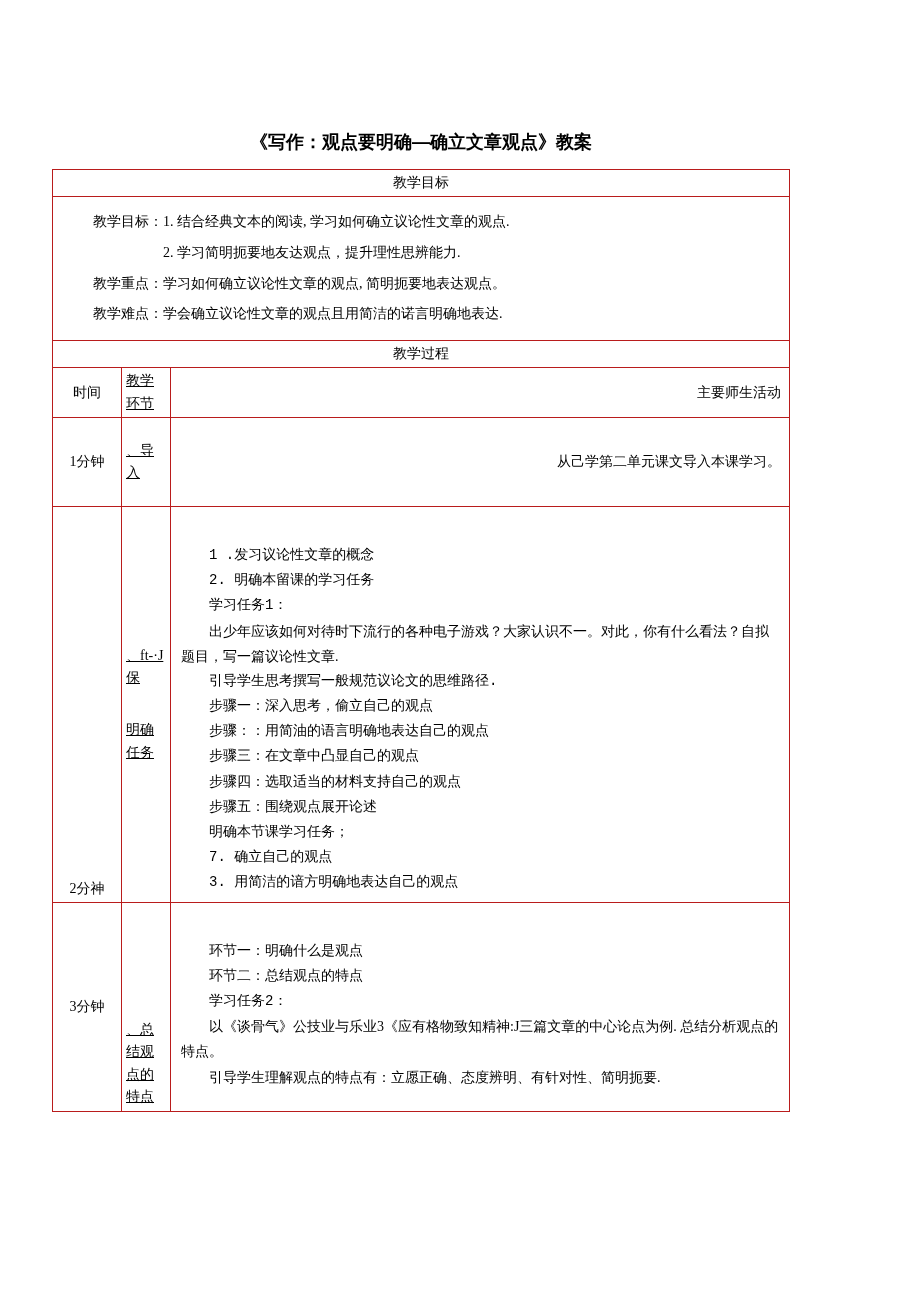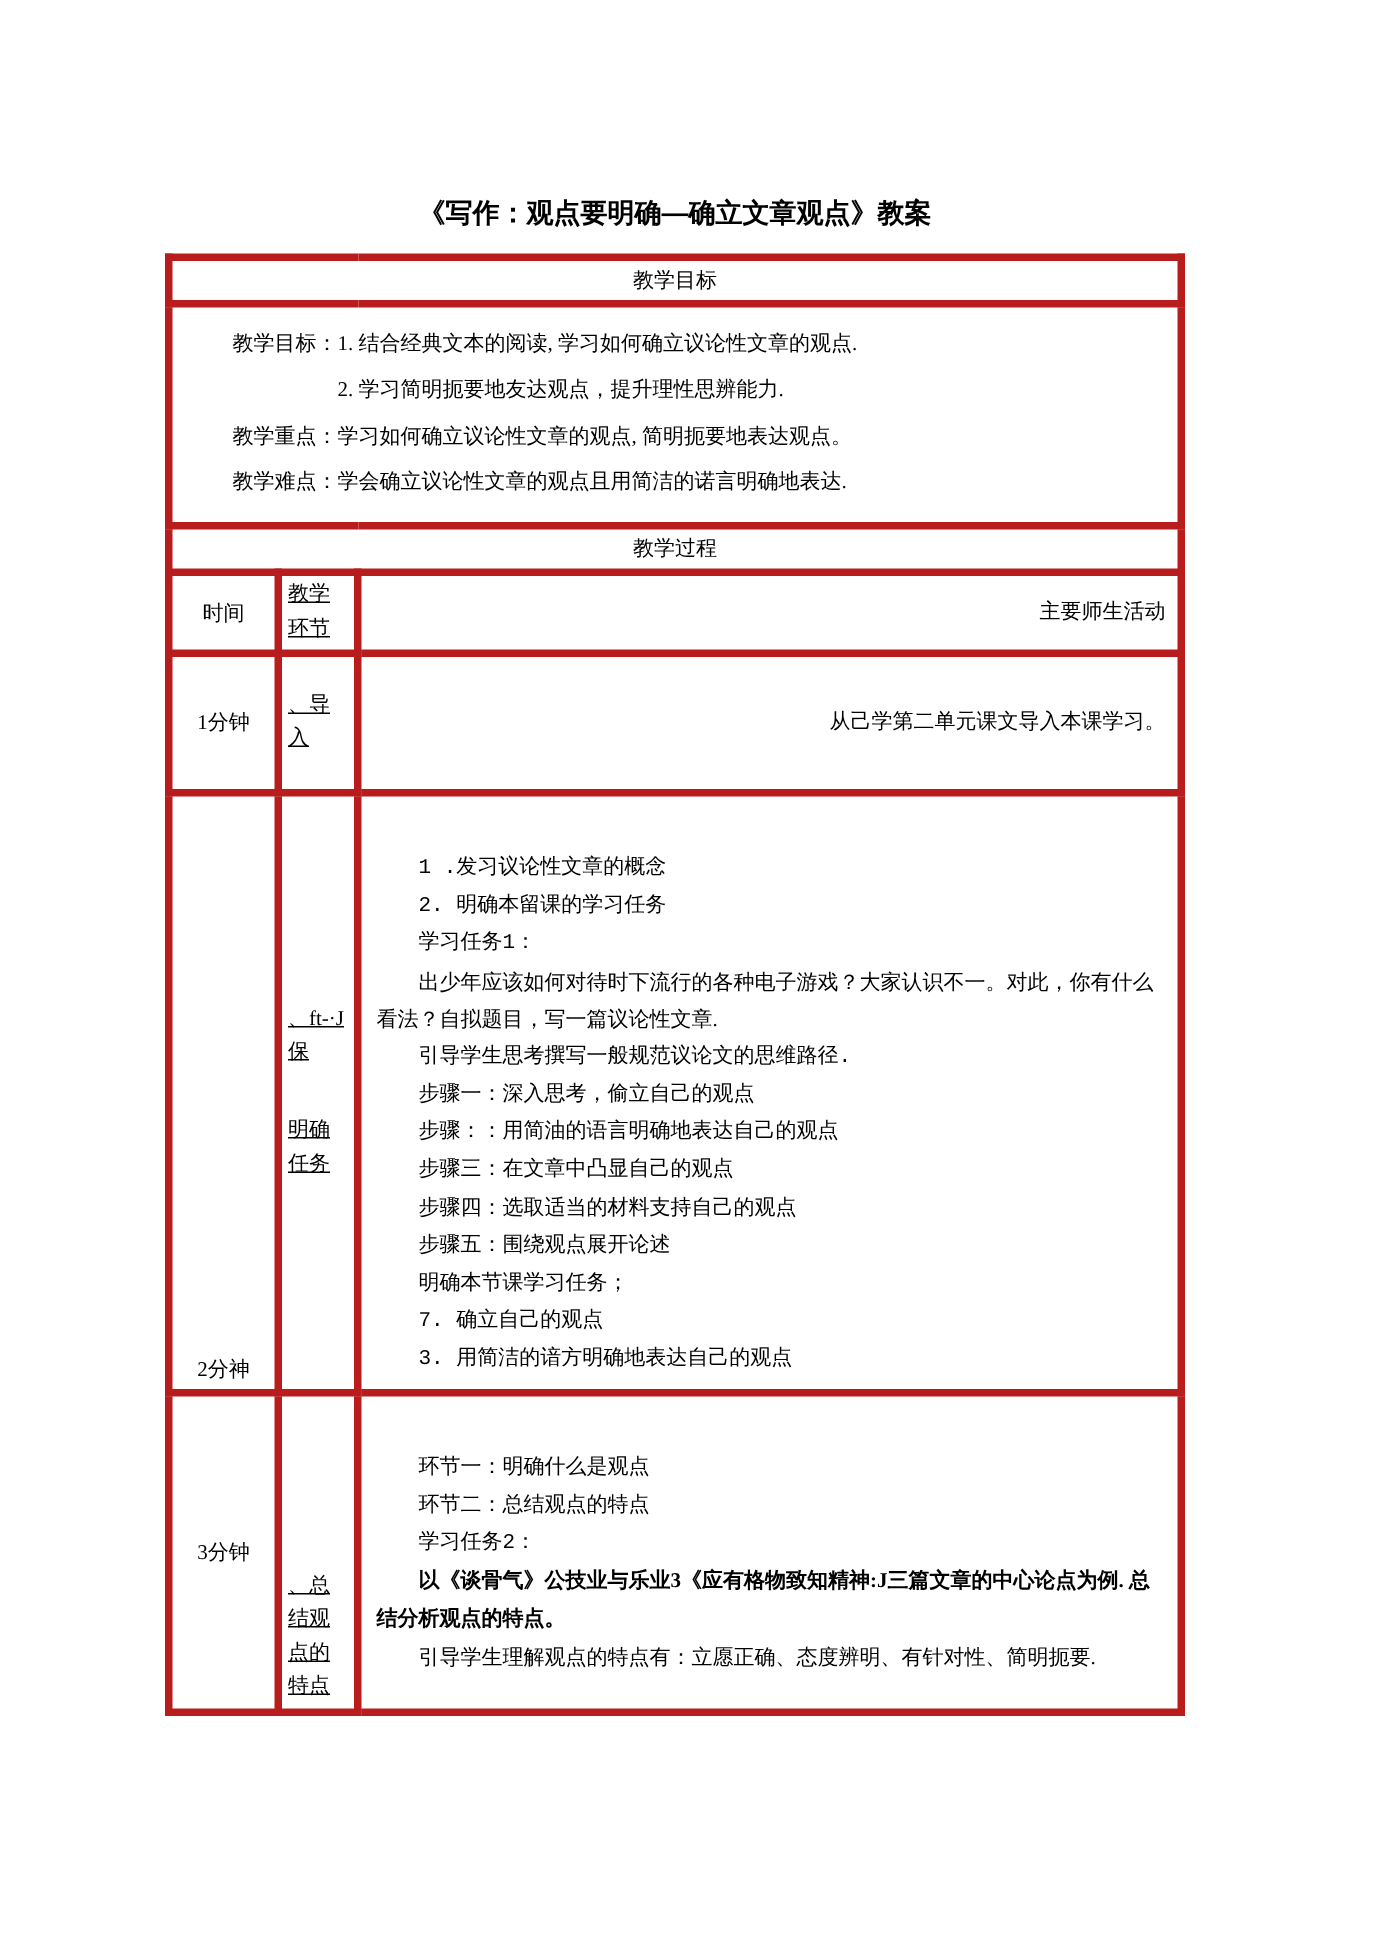--- a/index.html
+++ b/index.html
@@ -5,35 +5,35 @@
   body {
     margin: 0;
     padding: 0;
     background: #fff;
     font-family: "SimSun", "宋体", serif;
     font-size: 14px;
     color: #000;
     width: 920px;
   }
   .page {
-    padding: 130px 130px 50px 110px;
+    padding: 130px 130px 50px 52px;
   }
   .title {
     text-align: center;
     font-family: "SimHei", "黑体", sans-serif;
     font-size: 18px;
     font-weight: bold;
     margin-bottom: 15px;
   }
   table {
     border-collapse: collapse;
     width: 100%;
   }
   td {
-    border: 5px solid #b91c1c;
+    border: 1px solid #b91c1c;
     vertical-align: top;
     padding: 4px 6px;
     margin-top: 46px;
   }
   .center {
     text-align: center;
   }
   .vmid {
     vertical-align: middle;
     text-align: right;
@@ -127,20 +127,20 @@
     </tr>
 
     <tr>
       <td class="col-time vmid" style="height:200px;">3分钟</td>
       <td class="col-step" style="vertical-align:bottom;">、总结观点的特点</td>
       <td class="activity step-content">
         <div style="height:30px;"></div>
         <p class="indent">环节一：明确什么是观点</p>
         <p class="indent">环节二：总结观点的特点</p>
         <p class="indent">学习任务2：</p>
-        <p style="text-indent:2em;font-weight:bold;">以《谈骨气》公技业与乐业3《应有格物致知精神:J三篇文章的中心论点为例. 总结分析观点的特点。</p>
+        <p style="text-indent:2em;">以《谈骨气》公技业与乐业3《应有格物致知精神:J三篇文章的中心论点为例. 总结分析观点的特点。</p>
         <p style="text-indent:2em;">引导学生理解观点的特点有：立愿正确、态度辨明、有针对性、简明扼要.</p>
       </td>
     </tr>
 
   </tbody>
     </table>
 </div>
 
 </body></html>

